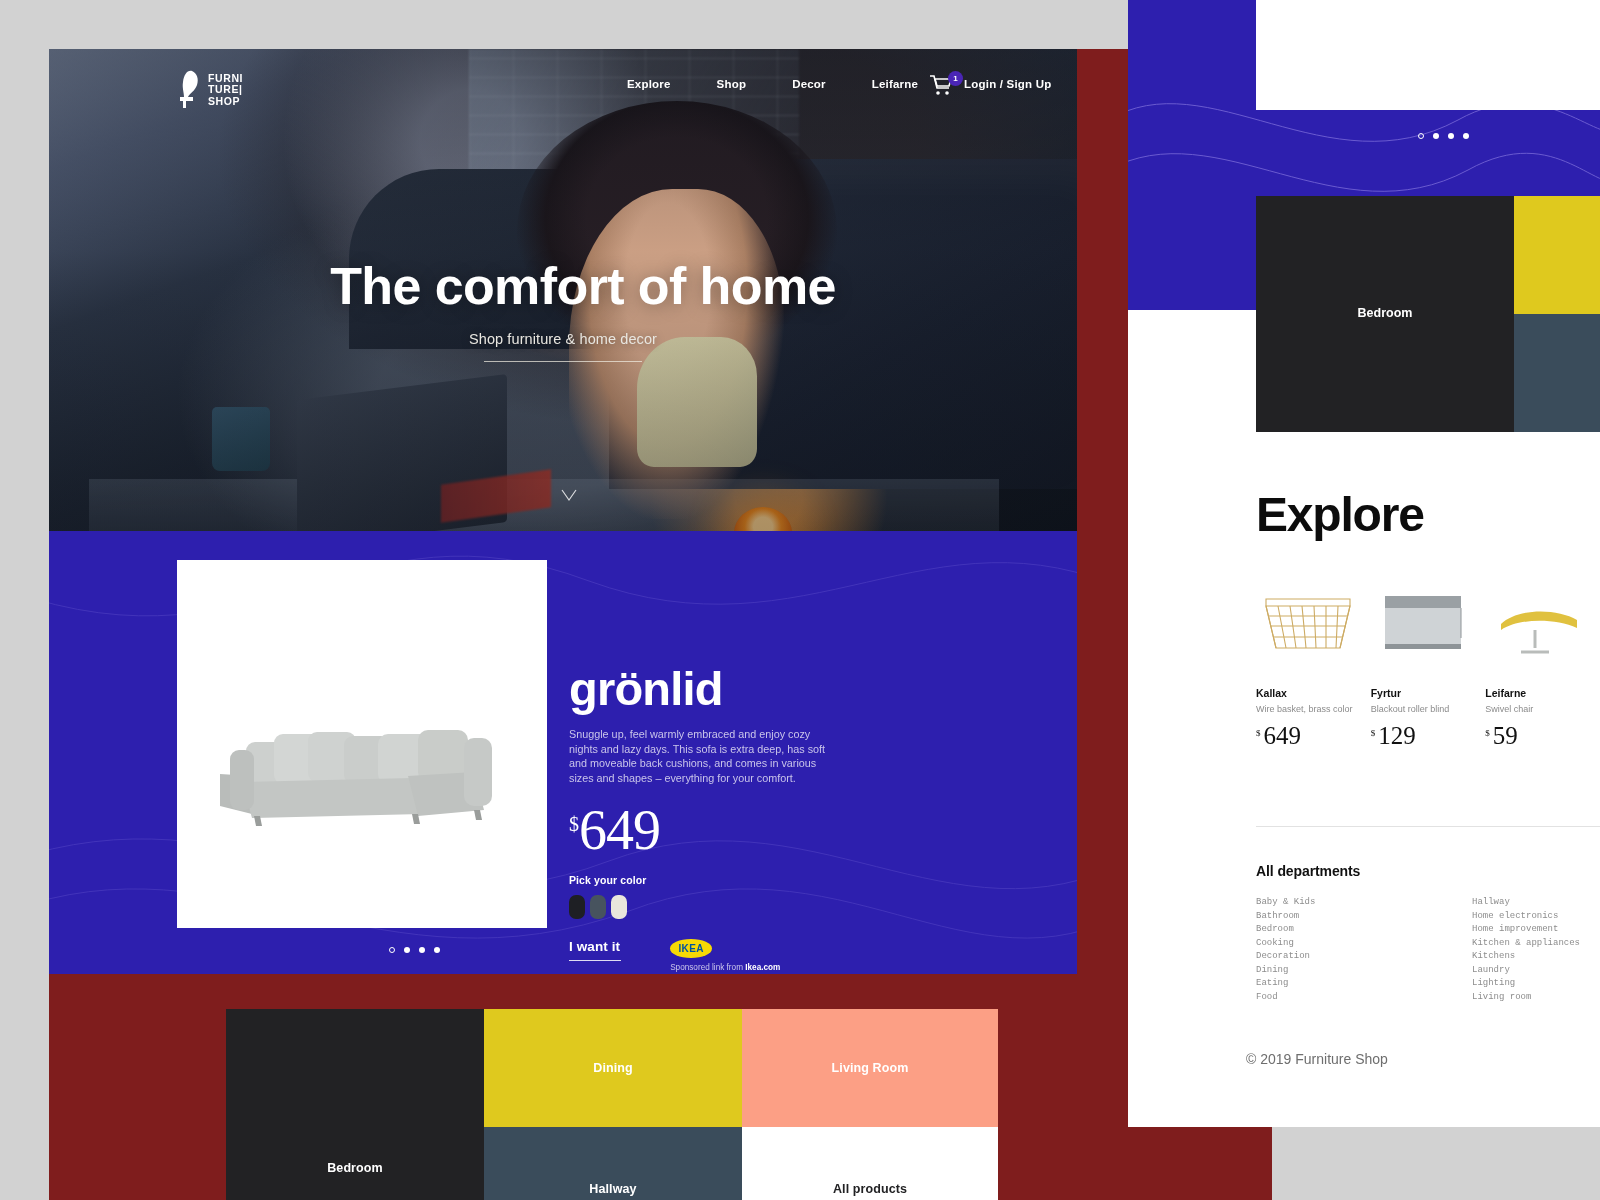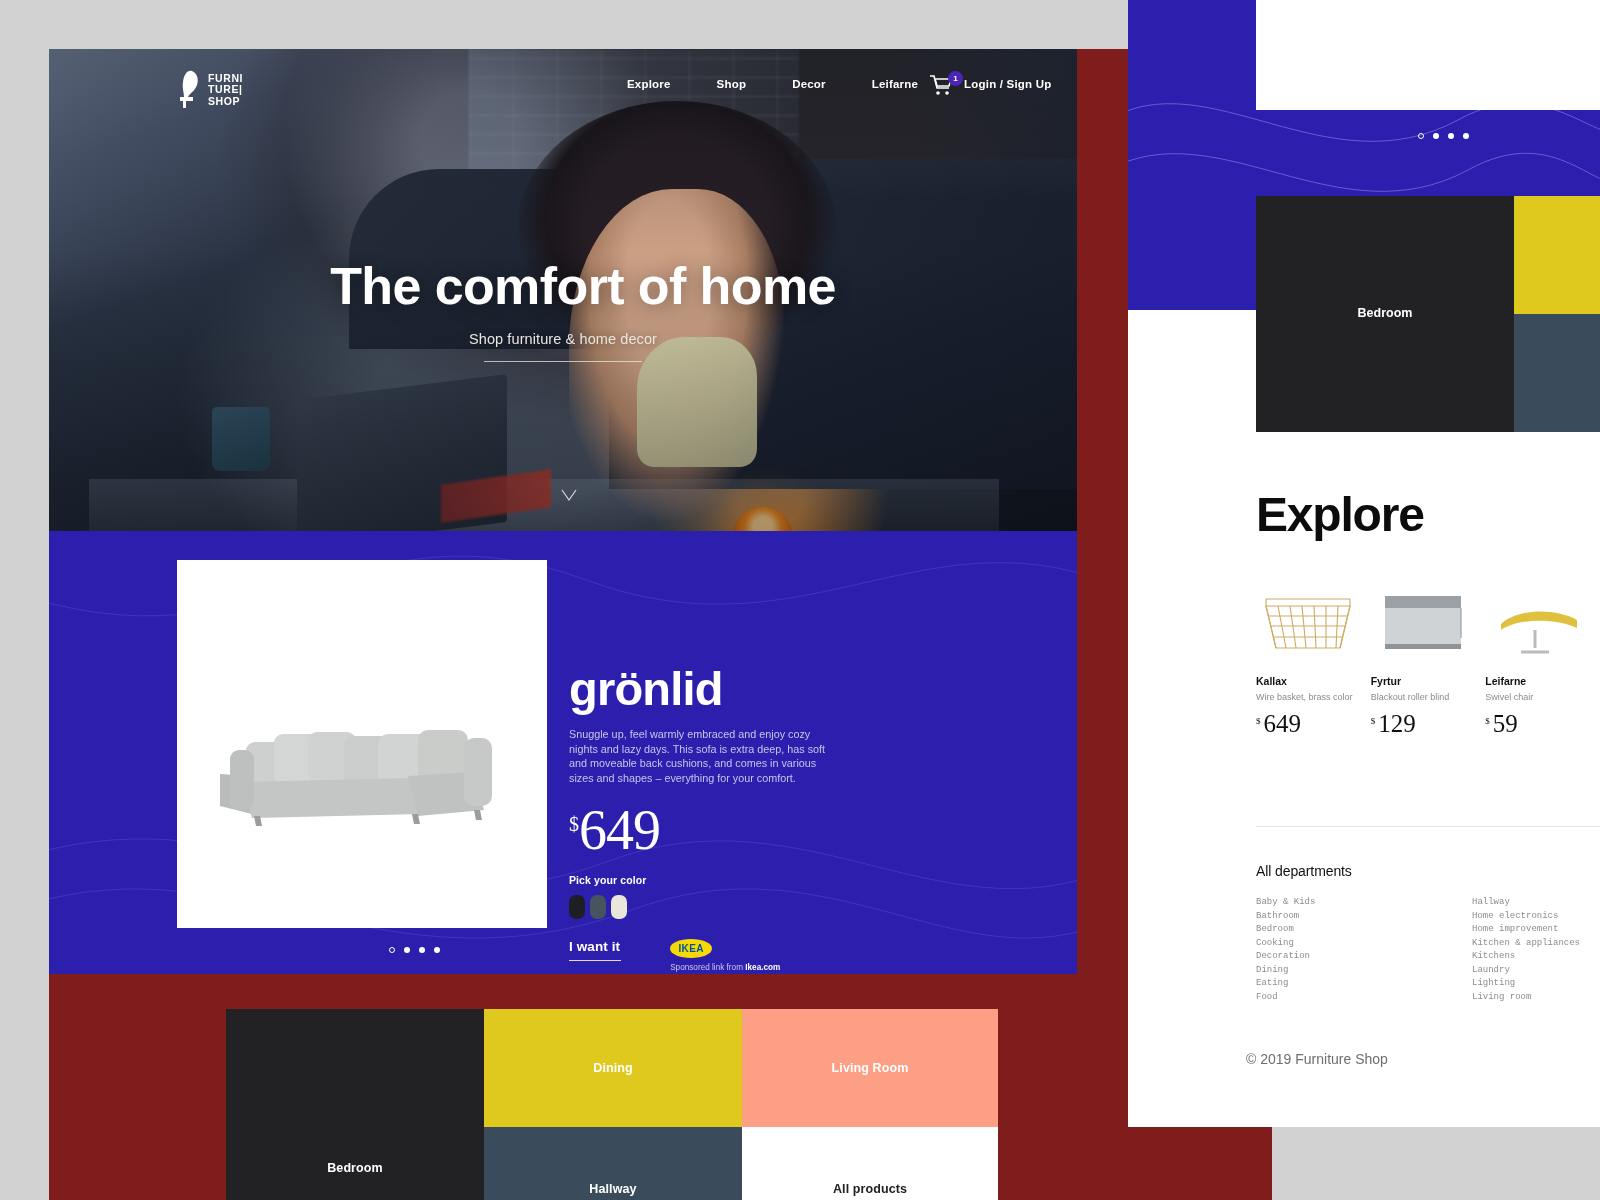--- a/index.html
+++ b/index.html
@@ -249,32 +249,32 @@
   .rt-dining { position:absolute; left:258px; top:0; width:86px; height:118px; background:#dfc91e; }
   .rt-hallway { position:absolute; left:258px; top:118px; width:86px; height:118px; background:#3a4c5b; }
 
   .explore-title {
     position:absolute; left:128px; top:487px; color:#0c0c0c;
     font-size:48px; font-weight:bold; letter-spacing:-1.2px;
   }
   .prod-row { position:absolute; left:128px; top:568px; width:344px; height:200px; display:flex; }
   .prod { width:132px; position:relative; }
   .prod-thumb { height:90px; display:flex; align-items:flex-end; }
-  .prod-name { margin-top:17px; color:#111; font-size:10.5px; font-weight:bold; }
+  .prod-name { margin-top:29px; color:#111; font-size:10.5px; font-weight:bold; }
   .prod-sub { margin-top:5px; color:#8b8b8b; font-size:9px; }
   .prod-price {
     margin-top:9px; color:#111; font-family:"Liberation Serif", serif;
     display:flex; align-items:flex-start;
   }
   .prod-price .c { font-size:9px; margin-top:5px; margin-right:3px; }
   .prod-price .n { font-size:25px; line-height:25px; }
   .divider { position:absolute; left:128px; top:826px; width:344px; height:1px; background:#e2e2e2; }
   .dept-title {
     position:absolute; left:128px; top:863px; color:#111;
-    font-size:14px; font-weight:normal; letter-spacing:-.1px;
+    font-size:14px; font-weight:bold; letter-spacing:-.1px;
   }
   .dept-cols { position:absolute; left:128px; top:896px; width:344px; display:flex; }
   .dept-col { width:216px;font-family:Liberation Mono, monospace; }
   .dept-col:last-child { width:128px; }
   .dept-col div { color:#8d8d8d; font-size:9px; line-height:13px; margin-bottom:.5px; }
   .copyright {
     position:absolute; left:118px; top:1051px; color:#6e6e6e; font-size:14px;
   }
 </style>
 </head>

